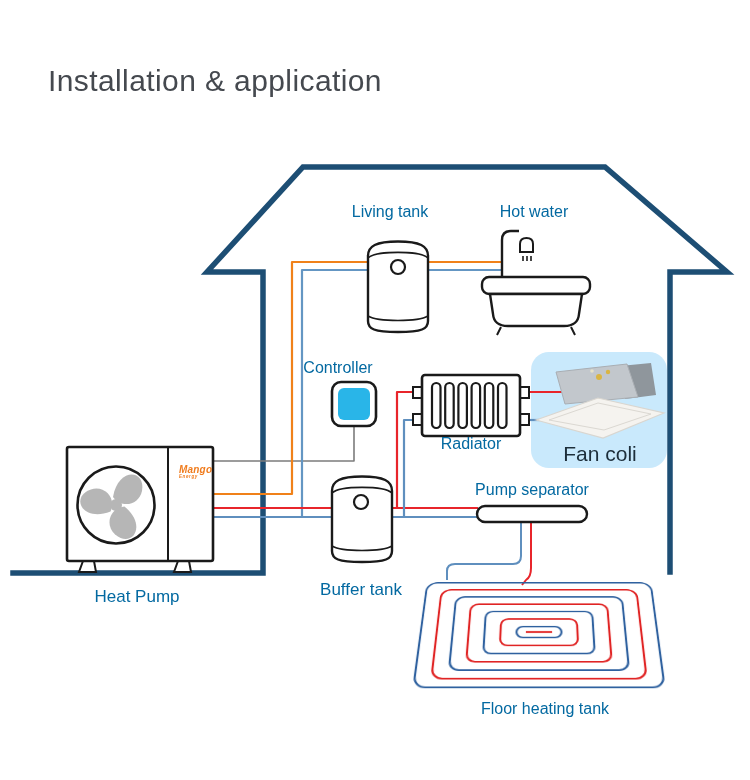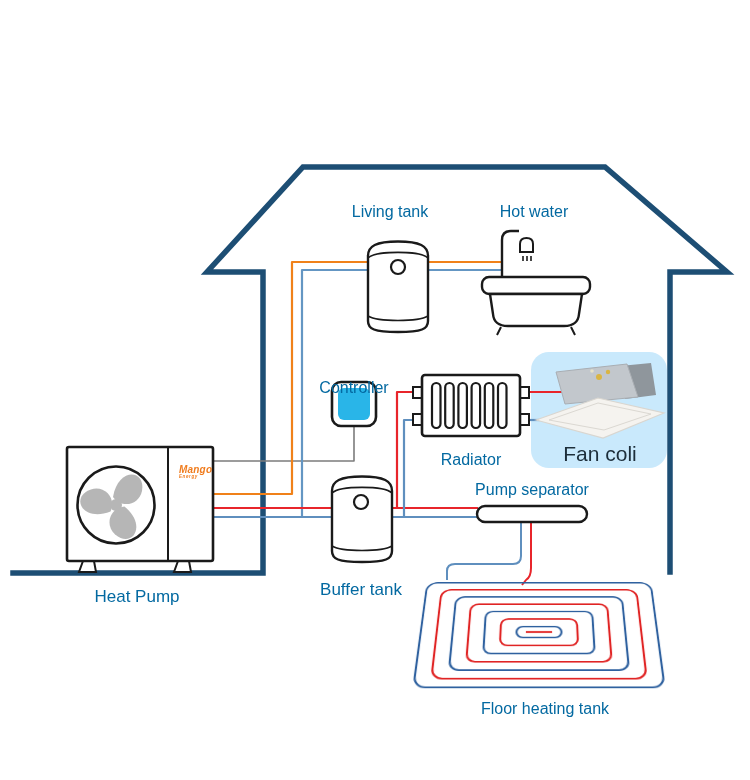--- a/index.html
+++ b/index.html
@@ -17,20 +17,21 @@
   #brand-logo{position:absolute;left:171px;top:465px;width:44px;line-height:1;
       color:#f07c1e;font-style:italic;text-align:left;}
   #brand-logo .b1{font-size:10px;font-weight:bold;letter-spacing:0.2px;display:block;padding-left:8px;}
   #brand-logo .b2{font-size:4.5px;font-weight:bold;letter-spacing:0.6px;display:block;margin-left:8px;}
 </style>
 </head>
 <body>
 
 <div id="page">
 
+  <div id="title">Installation &amp; application</div>
 
   <svg id="diagram-svg" width="750" height="780" viewBox="0 0 750 780">
 
     <g>
       <path d="M13,573 H263 V272 H207 L303,167 H605 L727,272 H670 V572" fill="none" stroke="#1d4e74" stroke-width="5.5" stroke-linejoin="miter" stroke-linecap="square"></path>
     </g>
 
     <g>
       <rect x="531" y="352" width="136" height="116" rx="18" fill="#c9e9fc"></rect>
     </g>
@@ -134,20 +135,20 @@
     </g>
   </svg>
 
   <div id="brand-logo">
     <span class="b1">Mango</span>
     <span class="b2">Energy</span>
   </div>
 
   <div class="lbl" style="left:390px;top:212px;">Living tank</div>
   <div class="lbl" style="left:534px;top:212px;">Hot water</div>
-  <div class="lbl" style="left:354px;top:368px;margin-top:20px;">Controller</div>
-  <div class="lbl" style="left:471px;top:460px;">Radiator</div>
+  <div class="lbl" style="left:338px;top:368px;">Controller</div>
+  <div class="lbl" style="left:471px;top:444px;">Radiator</div>
   <div class="lbl fan" style="left:600px;top:454px;">Fan coli</div>
   <div class="lbl" style="left:532px;top:490px;">Pump separator</div>
   <div class="lbl big" style="left:361px;top:590px;">Buffer tank</div>
   <div class="lbl big" style="left:137px;top:597px;">Heat Pump</div>
   <div class="lbl" style="left:545px;top:709px;">Floor heating tank</div>
 </div>
 
 </body></html>

